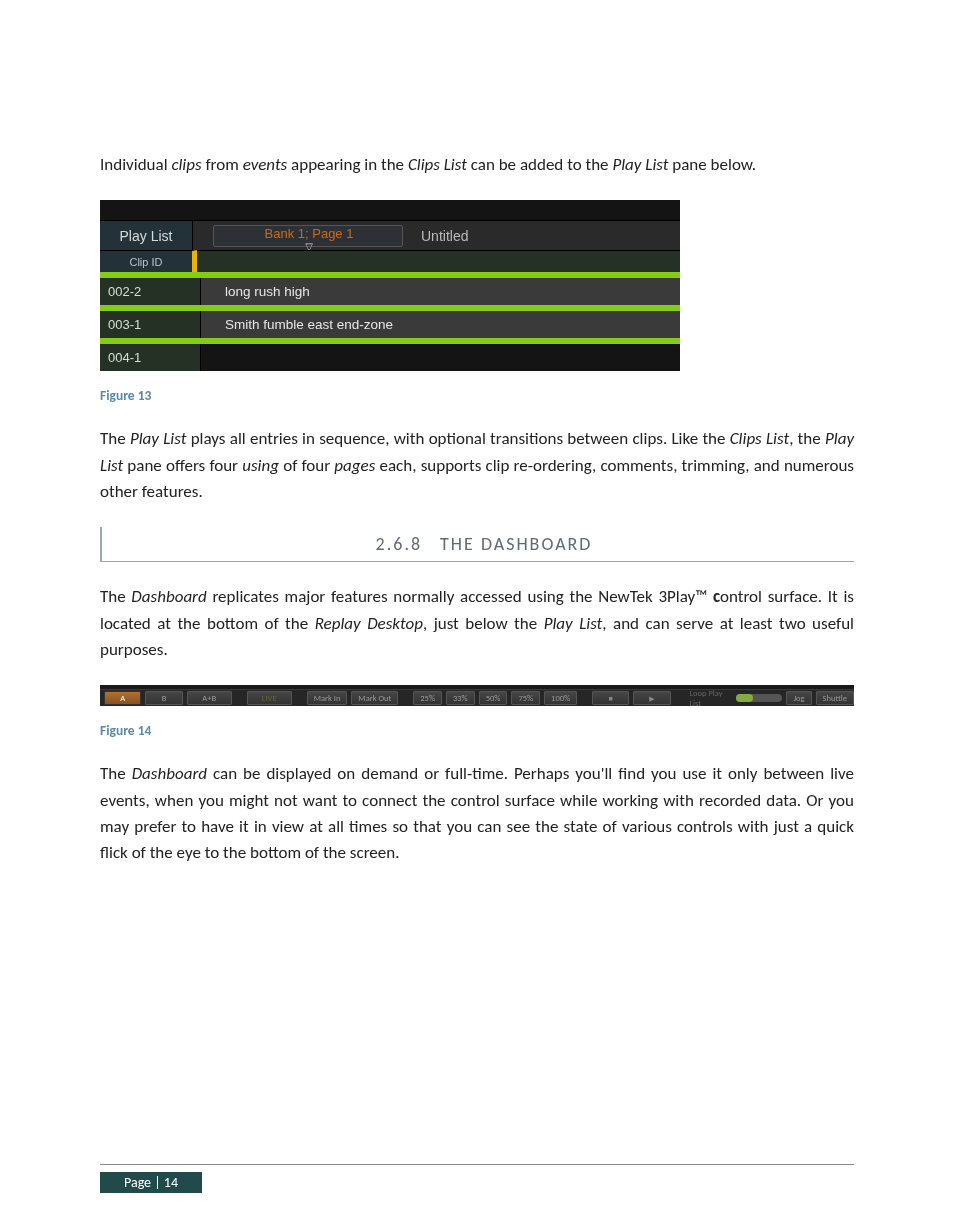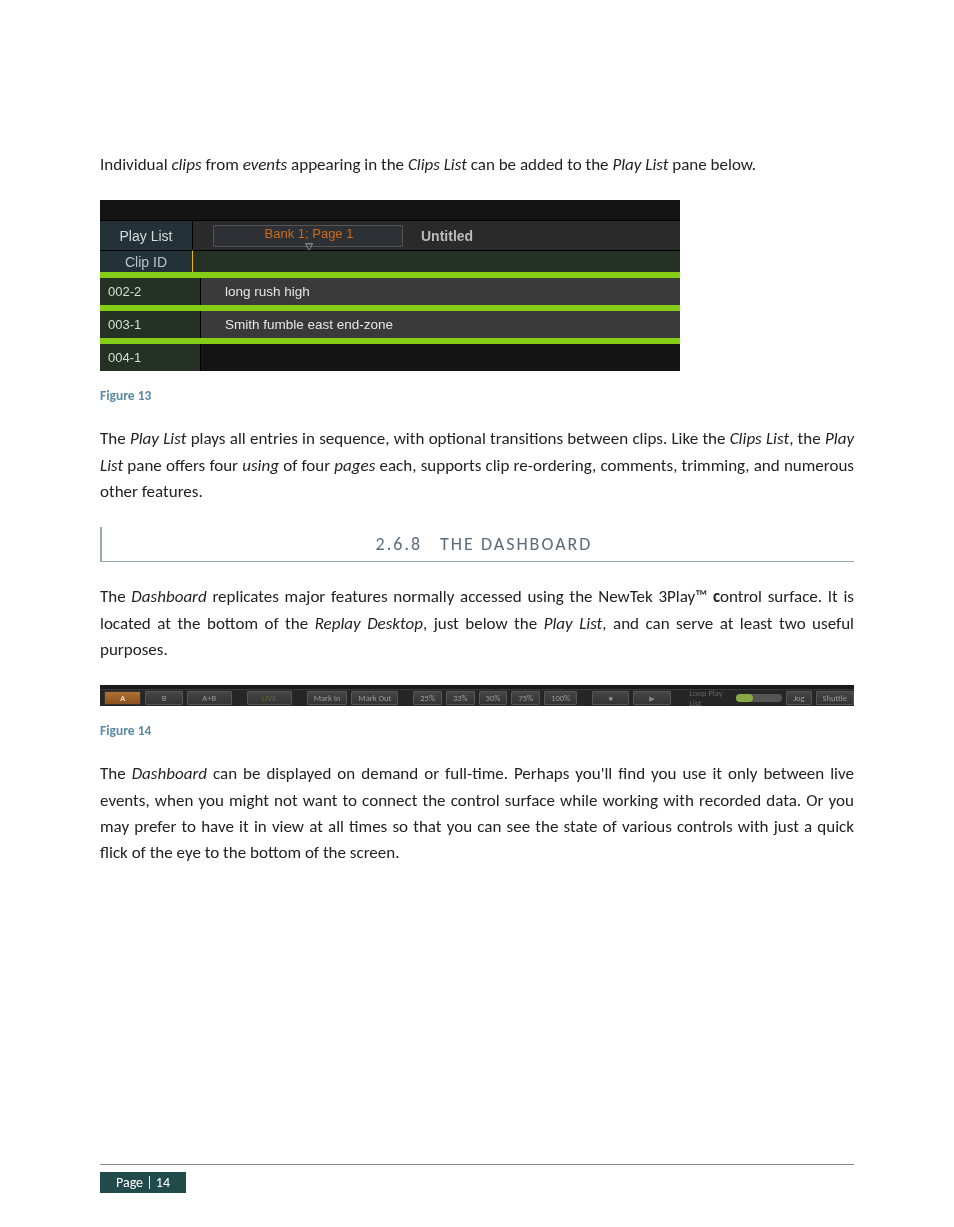--- a/index.html
+++ b/index.html
@@ -34,25 +34,25 @@
   .playlist-head{display:flex;align-items:center;height:30px;}
   .pl-cell-side{width:92px;background:var(--dark-blue);height:100%;
     display:flex;align-items:center;justify-content:center;font-size:14px;
     border-top:1px solid #000;border-right:1px solid #000;}
   .pl-cell-main{flex:1;display:flex;align-items:center;height:100%;
     background:var(--dark2);border-top:1px solid #000;}
   .bank-select{margin-left:20px;background:var(--dark-field);border:1px solid #555;
     height:20px;display:flex;align-items:center;color:var(--orange);font-size:13px;
     padding:0 8px 0 10px;width:170px;justify-content:space-between;border-radius:2px;flex-direction:column;}
   .bank-select .tri{color:#ccc;font-size:10px;}
-  .title-field{margin-left:18px;color:#bbb;font-size:14px;font-weight:bold;}
+  .title-field{margin-left:18px;color:#bbb;font-size:14px;}
   .pl-header2{display:flex;height:22px;}
   .pl-header2 .side{width:92px;background:var(--dark-blue);display:flex;
-    align-items:center;justify-content:center;font-size:14px;color:#b8c4ca;
-    border-top:1px solid #000;border-right:1px solid #eab308;}
+    align-items:center;justify-content:center;font-size:11px;color:#b8c4ca;
+    border-top:1px solid #000;border-right:5px solid #eab308;}
   .pl-header2 .rest{flex:1;background:var(--dark-green);border-top:1px solid #000;}
   .pl-row{display:flex;height:27px;border-top:6px solid #84cc16;}
   .pl-row .side{width:92px;background:var(--dark-green);display:flex;
     align-items:center;padding-left:8px;font-size:13px;color:#cfe0d4;
     border-right:1px solid #000;}
   .pl-row .cell{flex:1;background:var(--dark3);display:flex;align-items:center;
     padding-left:24px;font-size:13.5px;color:#e6e6e6;}
 
   
   .section-head{border-left:2px solid #9aa;border-bottom:1px solid #9aa;
@@ -75,21 +75,21 @@
   .dash-slider::after{content:"";position:absolute;left:0;top:0;height:100%;
     width:38%;background:#8a4;border-radius:4px;}
   .dash-label{margin-left:4px;padding:0 4px;}
   .dash-play::before{content:"▶";font-size:7px;color:#888;}
   .dash-stop::before{content:"■";font-size:7px;color:#888;}
 
   
   .page-footer{position:absolute;left:100px;right:100px;bottom:46px;}
   .page-footer hr{border:none;border-top:1px solid #888;margin:0 0 6px 0;}
   .page-footer .tag{display:inline-flex;align-items:center;background:var(--page-footer-bg);
-    color:#fff;font-size:14px;padding:2px 16px;text-align:right;}
+    color:#fff;font-size:14px;padding:2px 24px;text-align:right;}
 </style>
 </head>
 <body>
 
 <div class="page">
 
   <p>
     <span>Individual </span><em>clips</em><span> from </span><em>events</em><span> appearing in the </span><em>Clips List</em><span> can be added to the </span><em>Play List</em><span> pane below.</span>
   </p>
 

